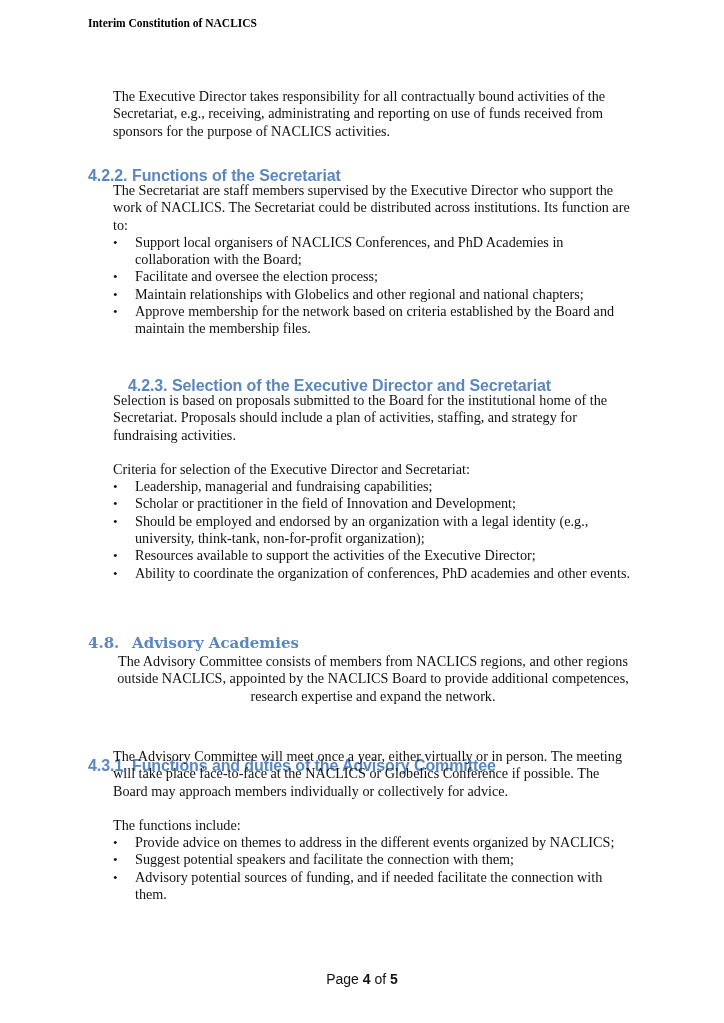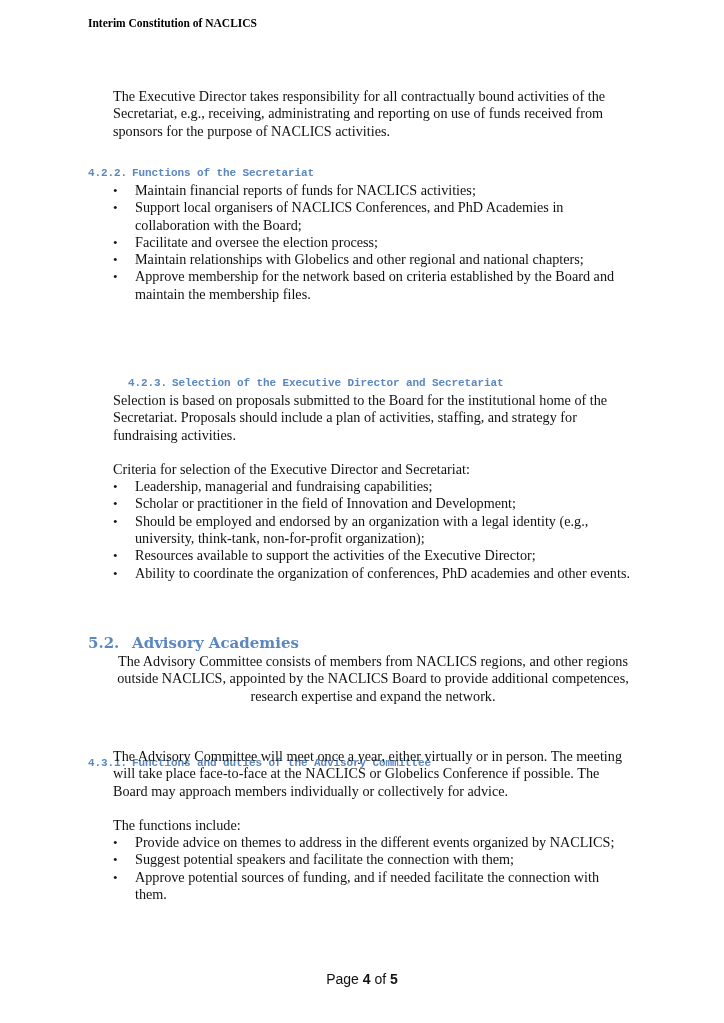--- a/index.html
+++ b/index.html
@@ -6,21 +6,21 @@
   body { width: 724px; height: 1023px; position: relative; overflow: hidden; }
   .page { position: absolute; left: 0; top: 0; width: 724px; height: 1023px; background: #fff; }
   .running-header {
     position: absolute; left: 88px; top: 17px;
     font-family: Liberation Serif, serif; font-weight: bold; font-size: 11.5px; color: #000;
   }
   .serif { font-family: Liberation Serif, serif; font-size: 14.2px; line-height: 17.3px; color: #111; }
   .block { position: absolute; left: 113px; width: 520px; }
   .h3 {
     position: absolute; left: 88px;
-    font-family: Liberation Mono, monospace; font-weight: bold; font-size: 11px; color: #5b87c0;
+    font-family: Liberation Sans, sans-serif; font-weight: bold; font-size: 16px; color: #5b87c0;
     letter-spacing: -0.1px;
   }
   .h3 .num { display: inline-block; width: 44px; }
   .h2 {
     position: absolute; left: 88px;
     font-family: "DejaVu Serif", serif; font-weight: bold; font-size: 15px; color: #5b87c0;
   }
   .h2 .num { display: inline-block; width: 44px; }
   ul.bullets { list-style: none; margin: 0; padding: 0; }
   ul.bullets li { position: relative; padding-left: 22px; }
@@ -43,22 +43,22 @@
   <div class="running-header">Interim Constitution of NACLICS</div>
 
   <div class="block serif" style="top:88px;">
     <p>The Executive Director takes responsibility for all contractually bound activities of the Secretariat, e.g., receiving, administrating and reporting on use of funds received from sponsors for the purpose of NACLICS activities.</p>
   </div>
 
   <div class="h3" style="top:167px;">
     <span class="num">4.2.2.</span><span>Functions of the Secretariat</span>
   </div>
   <div class="block serif" style="top:182px;">
+    <p>The Secretariat are staff members supervised by the Executive Director who support the work of NACLICS. The Secretariat could be distributed across institutions. Its function are to:</p>
     <ul class="bullets">
-      <li>Maintain financial reports of funds for NACLICS activities;</li>
       <li>Support local organisers of NACLICS Conferences, and PhD Academies in collaboration with the Board;</li>
       <li>Facilitate and oversee the election process;</li>
       <li>Maintain relationships with Globelics and other regional and national chapters;</li>
       <li>Approve membership for the network based on criteria established by the Board and maintain the membership files.</li>
     </ul>
   </div>
 
   <div class="h3" style="top:377px;margin-left:40px;">
     <span class="num">4.2.3.</span><span>Selection of the Executive Director and Secretariat</span>
   </div>
@@ -69,37 +69,37 @@
     <ul class="bullets">
       <li>Leadership, managerial and fundraising capabilities;</li>
       <li>Scholar or practitioner in the field of Innovation and Development;</li>
       <li>Should be employed and endorsed by an organization with a legal identity (e.g., university, think-tank, non-for-profit organization);</li>
       <li>Resources available to support the activities of the Executive Director;</li>
       <li>Ability to coordinate the organization of conferences, PhD academies and other events.</li>
     </ul>
   </div>
 
   <div class="h2" style="top:634px;">
-    <span class="num">5.2.</span><span>Advisory Academies</span>
+    <span class="num">4.8.</span><span>Advisory Academies</span>
   </div>
   <div class="block serif" style="top:653px;text-align:center;">
     <p>The Advisory Committee consists of members from NACLICS regions, and other regions outside NACLICS, appointed by the NACLICS Board to provide additional competences, research expertise and expand the network.</p>
   </div>
 
   <div class="h3" style="top:733px;margin-top:24px;">
     <span class="num">4.3.1.</span><span>Functions and duties of the Advisory Committee</span>
   </div>
   <div class="block serif" style="top:748px;">
     <p>The Advisory Committee will meet once a year, either virtually or in person. The meeting will take place face-to-face at the NACLICS or Globelics Conference if possible. The Board may approach members individually or collectively for advice.</p>
     <div class="gap"></div>
     <p>The functions include:</p>
     <ul class="bullets">
       <li>Provide advice on themes to address in the different events organized by NACLICS;</li>
       <li>Suggest potential speakers and facilitate the connection with them;</li>
-      <li>Approve potential sources of funding, and if needed facilitate the connection with them.</li>
+      <li>Advisory potential sources of funding, and if needed facilitate the connection with them.</li>
     </ul>
   </div>
 
   <div class="footer">
     <span>Page</span>
     <b>4</b>
     <span>of</span>
     <b>5</b>
   </div>
 

